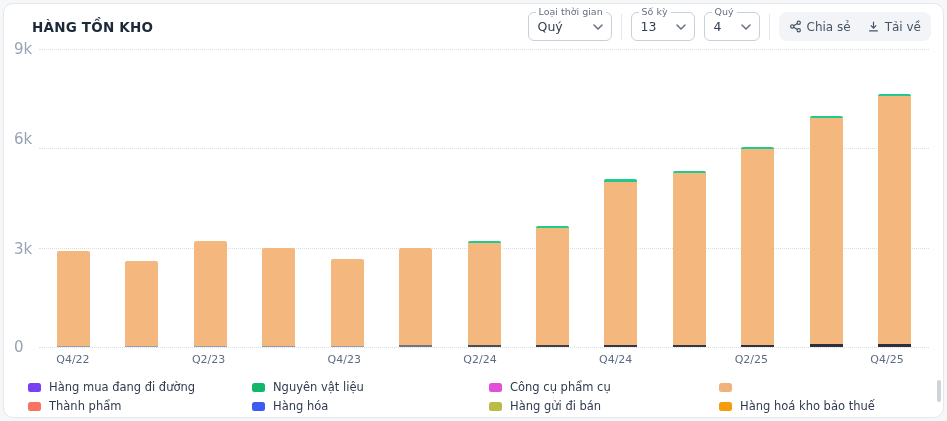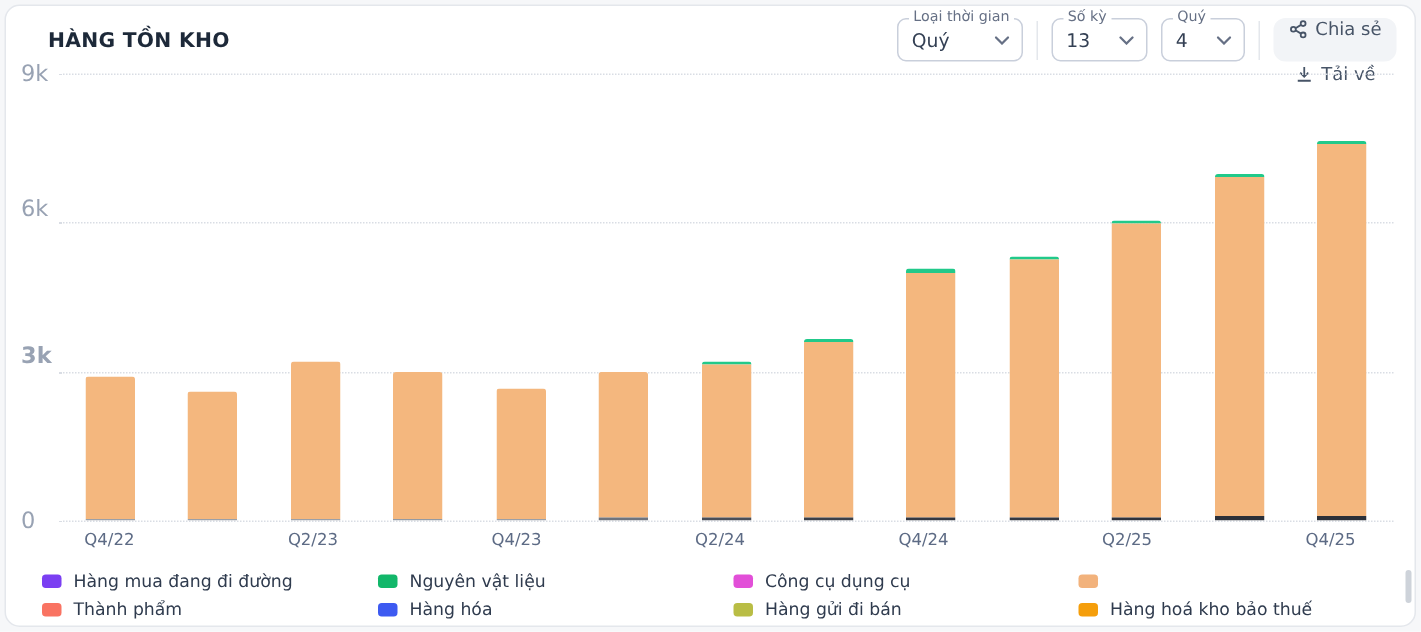--- a/index.html
+++ b/index.html
@@ -14,21 +14,21 @@
   .controls { position:absolute; top:8px; right:12px; display:flex; align-items:center; gap:9px; }
   .select { position:relative; height:29px; border:1px solid #c9cfdb; border-radius:6px;
             background:#fff; display:flex; align-items:center; justify-content:space-between;
             padding:0 8px 0 9px; cursor:pointer; }
   .select .flabel { position:absolute; top:-7px; left:7px; background:#fff; padding:0 3px;
                     font-size:9.5px; color:#667085; white-space:nowrap; }
   .select .fvalue { font-size:12.5px; color:#344054; margin-right:10px; }
   .w1{width:84px}.w2{width:64px}.w3{width:56px}.w4{width:66px}
   .vdiv { width:1px; height:26px; background:#e4e7ec; }
   .btn-group { height:29px; background:#f2f4f7; border-radius:8px; display:flex;
-               align-items:center; padding:0 10px; gap:16px;flex-direction:column; }
+               align-items:center; padding:0 10px; gap:16px; }
   .abtn { display:flex; align-items:center; gap:5px; background:none; border:none;
           font-family:inherit; font-size:12px; color:#475467; cursor:pointer; }
 
   
   .y-axis { position:absolute; left:10px; top:0; width:24px; height:100%; }
   .y-tick { position:absolute; left:0; font-size:15px; color:#98a2b3; transform:translateY(-50%); }
   .plot { position:absolute; left:35px; right:14px; top:45px; height:298px; }
   .gridline { position:absolute; left:0; right:0; height:0; border-top:1px dotted #d9dde4; }
   .bars { position:absolute; inset:0; display:flex; align-items:flex-end; }
   .bar-slot { flex:1; display:flex; justify-content:center; align-items:flex-end; height:100%; }
@@ -91,21 +91,21 @@
         <svg width="13" height="13" viewBox="0 0 24 24" fill="none" stroke="#475467" stroke-width="2.2">
             <path d="M12 3v12M7 10l5 5 5-5M4 20h16"></path>
           </svg>
         <span>Tải về</span>
       </button>
     </div>
   </div>
 
   <div class="y-axis">
       <div class="y-tick" style="top: 343px;">0</div>
-      <div class="y-tick" style="top: 233px; font-weight: bold;">3k</div>
+      <div class="y-tick" style="top: 245px;">3k</div>
       <div class="y-tick" style="top: 135px;">6k</div>
       <div class="y-tick" style="top: 45px;">9k</div>
     </div>
 
   <div class="plot">
       <div class="gridline" style="top: 0px;"></div>
       <div class="gridline" style="top: 99.3333px;"></div>
       <div class="gridline" style="top: 198.667px;"></div>
       <div class="gridline" style="top: 298px;"></div>
     <div class="bars">
@@ -217,21 +217,21 @@
       <div class="legend-item">
         <span class="swatch" style="background: rgb(123, 63, 242);"></span>
         <span class="legend-label">Hàng mua đang đi đường</span>
       </div>
       <div class="legend-item">
         <span class="swatch" style="background: rgb(18, 183, 106);"></span>
         <span class="legend-label">Nguyên vật liệu</span>
       </div>
       <div class="legend-item">
         <span class="swatch" style="background: rgb(226, 79, 216);"></span>
-        <span class="legend-label">Công cụ dụng cụ</span>
+        <span class="legend-label">Công cụ phẩm cụ</span>
       </div>
       <div class="legend-item">
         <span class="swatch" style="background: rgb(242, 178, 124);"></span>
       </div>
       <div class="legend-item">
         <span class="swatch" style="background: rgb(249, 115, 98);"></span>
         <span class="legend-label">Thành phẩm</span>
       </div>
       <div class="legend-item">
         <span class="swatch" style="background: rgb(61, 90, 241);"></span>

